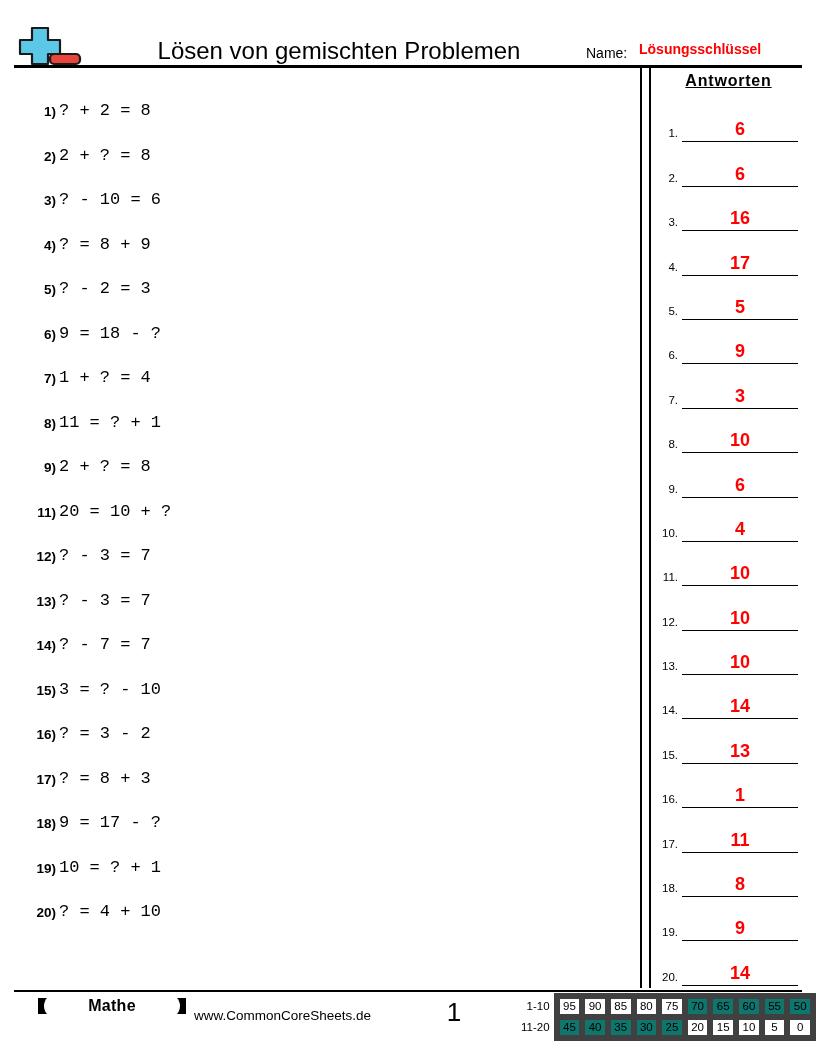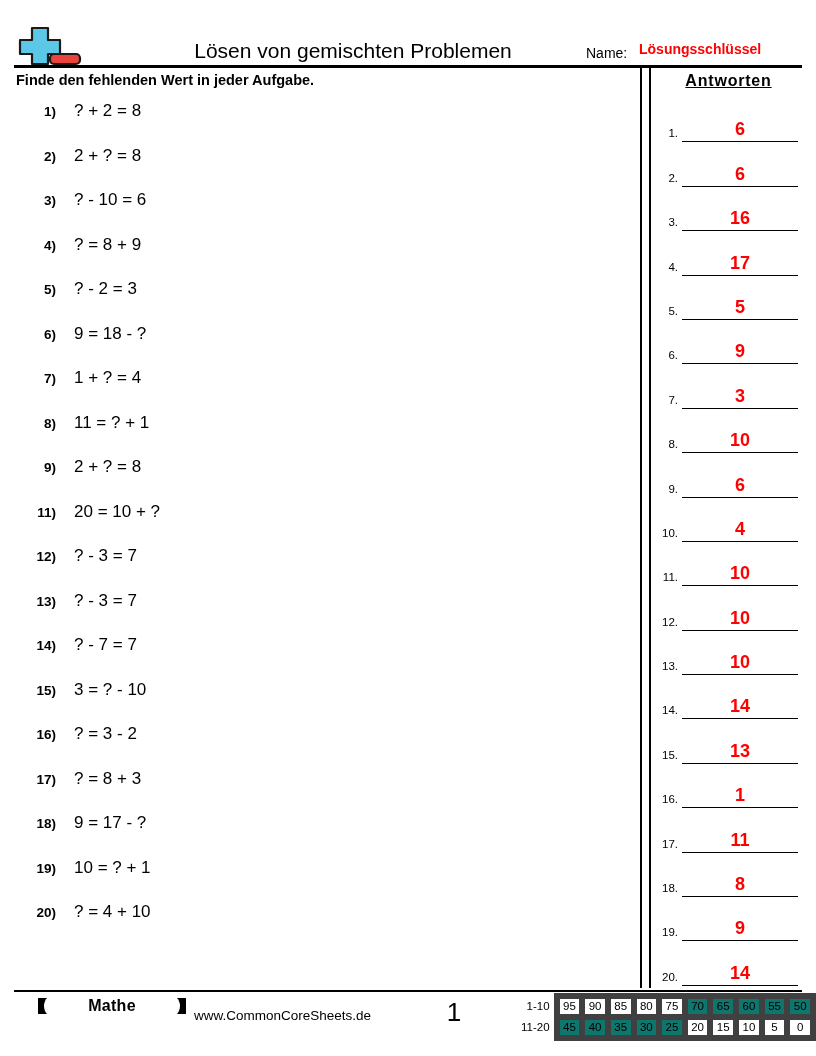--- a/index.html
+++ b/index.html
@@ -35,25 +35,25 @@
     position: absolute;
     left: 0px;
     top: 0px;
     width: 74px;
     height: 44px;
   }
   .logo svg { display: block; }
 
   .header-title {
     position: absolute;
-    left: 104px;
+    left: 90px;
     top: 16px;
     width: 470px;
     text-align: center;
-    font-size: 21px;
+    font-size: 24px;
     line-height: 22px;
     white-space: nowrap;
   }
   .name-label {
     position: absolute;
     left: 572px;
     top: 20px;
     font-size: 14px;
     line-height: 18px;
   }
@@ -115,25 +115,26 @@
     left: 0px;
     top: 6px;
     width: 42px;
     text-align: right;
     font-size: 13.5px;
     font-weight: bold;
     line-height: 20px;
   }
   .problem-eq {
     position: absolute;
-    left: 60px;
+    left: 45px;
     top: 3px;
     font-size: 17px;
     line-height: 24px;
     white-space: pre;
+    font-family: Liberation Mono, monospace;
   }
 
   
   .answers-heading {
     position: absolute;
     left: 655px;
     top: 70px;
     width: 147px;
     text-align: center;
     font-size: 16px;
@@ -281,21 +282,20 @@
 
     <div class="header-title">Lösen von gemischten Problemen</div>
 
     <div class="name-label">Name:</div>
 
     <div class="answer-key-label">Lösungsschlüssel</div>
   </div>
 
   <div class="header-rule"></div>
 
-  <div class="instruction">Finde den fehlenden Wert in jeder Aufgabe.</div>
 
   <div class="v-divider"></div>
 
   <div class="problems">
       <div class="problem-row">
         <div class="problem-num">1)</div>
         <div class="problem-eq">? + 2 = 8</div>
       </div>
       <div class="problem-row">
         <div class="problem-num">2)</div>

